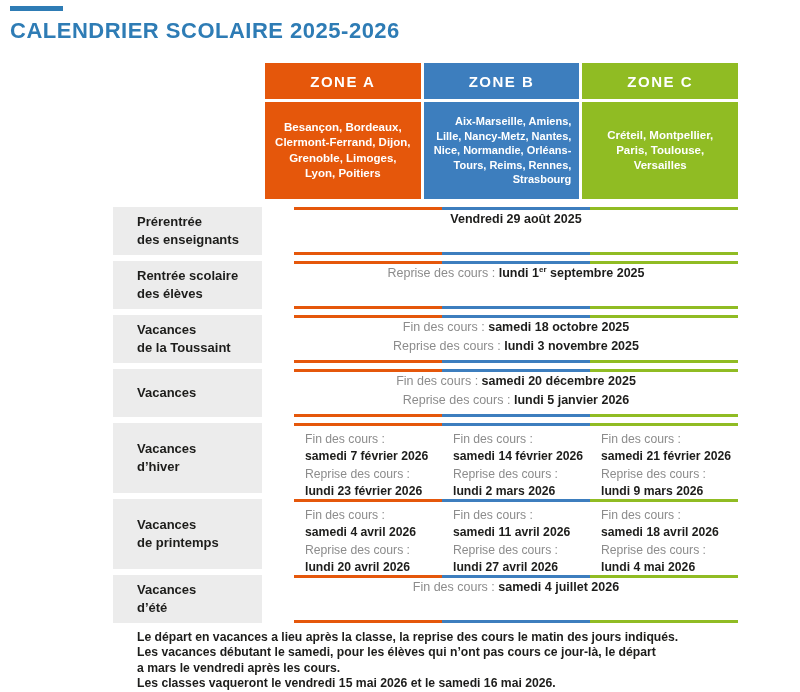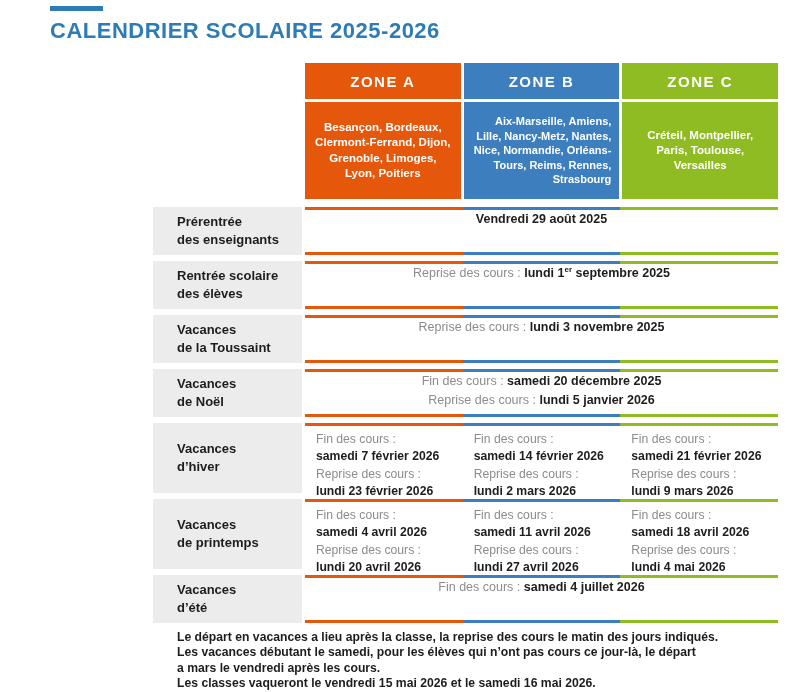--- a/index.html
+++ b/index.html
@@ -2,21 +2,21 @@
 <html style="--zoneA: #E5570B; --zoneB: #3D7EBE; --zoneC: #90BC23; --titleBlue: #2E7CB5; --labelBg: #ECECEC; --muted: #8C8C8C; --dark: #1D1D1B;"><head>
 <meta charset="utf-8">
 <style>
   * { margin:0; padding:0; box-sizing:border-box; }
   html,body { background:#fff; }
   body {
     width:800px; height:692px; overflow:hidden;
     font-family:"Liberation Sans", sans-serif;
     color:#1d1d1b;
   }
-  .page { padding:6px 0 0 10px;margin-left:40px; }
+  .page { padding:6px 0 0 10px; }
 
   .title-bar { width:53px; height:5px; background:var(--titleBlue,#2E7CB5); }
   h1.page-title {
     margin-top:7px; font-size:22px; font-weight:bold;
     color:var(--titleBlue,#2E7CB5); letter-spacing:.5px;
   }
 
   .table { margin:19px 0 0 103px; width:625px; }
 
   .zrow { display:flex; }
@@ -31,21 +31,21 @@
   .zcity {
     height:97px; display:flex; align-items:center; justify-content:center;
     font-size:11.5px; line-height:1.32; padding:3px 8px;
   }
   .zcity.small { font-size:11px; }
   .bg-a { background:var(--zoneA,#E5570B); }
   .bg-b { background:var(--zoneB,#3D7EBE);text-align:right; }
   .bg-c { background:var(--zoneC,#90BC23); }
 
   .rows { margin-top:8px; }
-  .row { display:flex; margin-bottom:6px; }
+  .row { display:flex; margin-bottom:6px;gap:29px; }
   .row.std { height:48px; }
   .row.tall { height:70px; }
   .label {
     width:149px; flex:none; margin-right:3px;
     background:var(--labelBg,#ECECEC);
     display:flex; flex-direction:column; justify-content:center;
     padding-left:24px; font-size:13px; font-weight:bold; line-height:1.4;
     color:var(--dark,#1D1D1B);
   }
   .content { flex:1; display:flex; flex-direction:column; background:#fff; }
@@ -148,34 +148,34 @@
           <div>Vacances</div>
           <div>de la Toussaint</div>
         </div>
         <div class="content">
           <div class="stripe">
               <i class="sa"></i>
               <i class="sb"></i>
               <i class="sc"></i>
             </div>
           <div class="body merged">
+            <div class="line"><span class="pre">Fin des cours : </span><span class="val">samedi 18 octobre 2025</span></div>
             <div class="line"><span class="pre">Reprise des cours : </span><span class="val">lundi 3 novembre 2025</span></div>
           </div>
           <div class="stripe">
               <i class="sa"></i>
               <i class="sb"></i>
               <i class="sc"></i>
             </div>
         </div>
       </div>
 
       <div class="row std">
         <div class="label">
           <div>Vacances</div>
-          <div>de Noël</div>
         </div>
         <div class="content">
           <div class="stripe">
               <i class="sa"></i>
               <i class="sb"></i>
               <i class="sc"></i>
             </div>
           <div class="body merged">
             <div class="line"><span class="pre">Fin des cours : </span><span class="val">samedi 20 décembre 2025</span></div>
             <div class="line"><span class="pre">Reprise des cours : </span><span class="val">lundi 5 janvier 2026</span></div>

